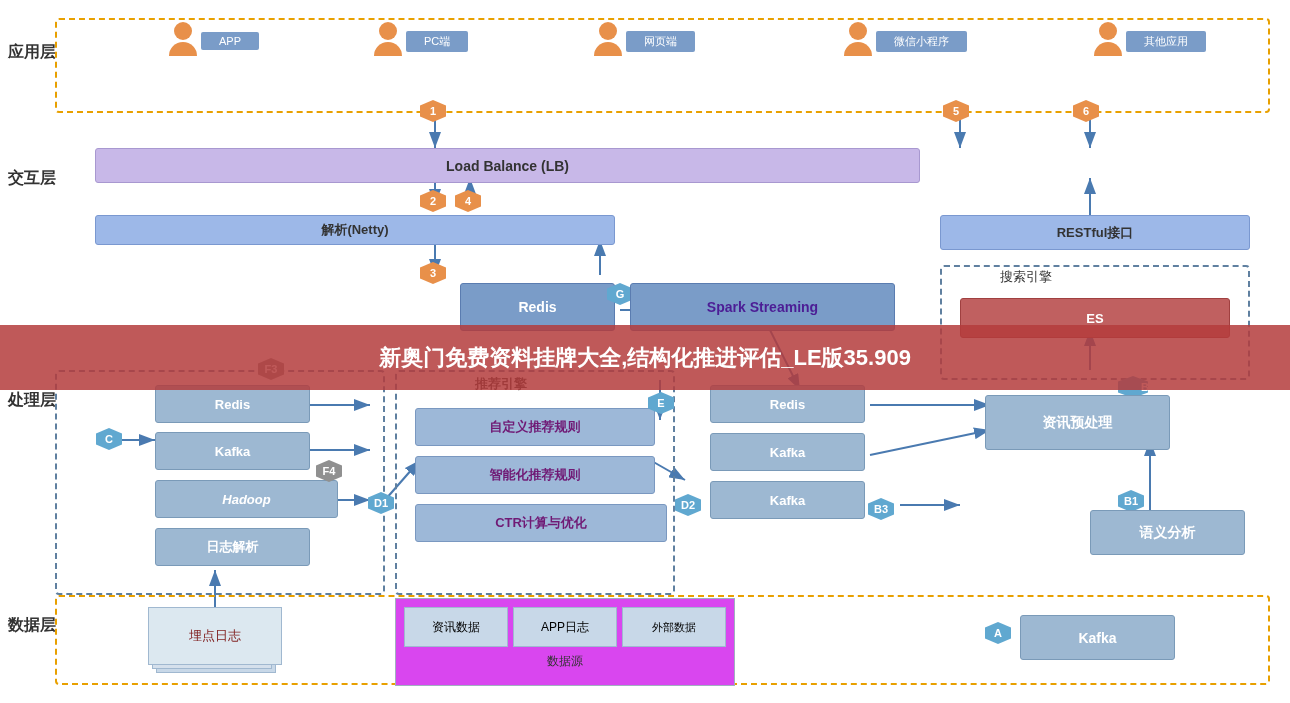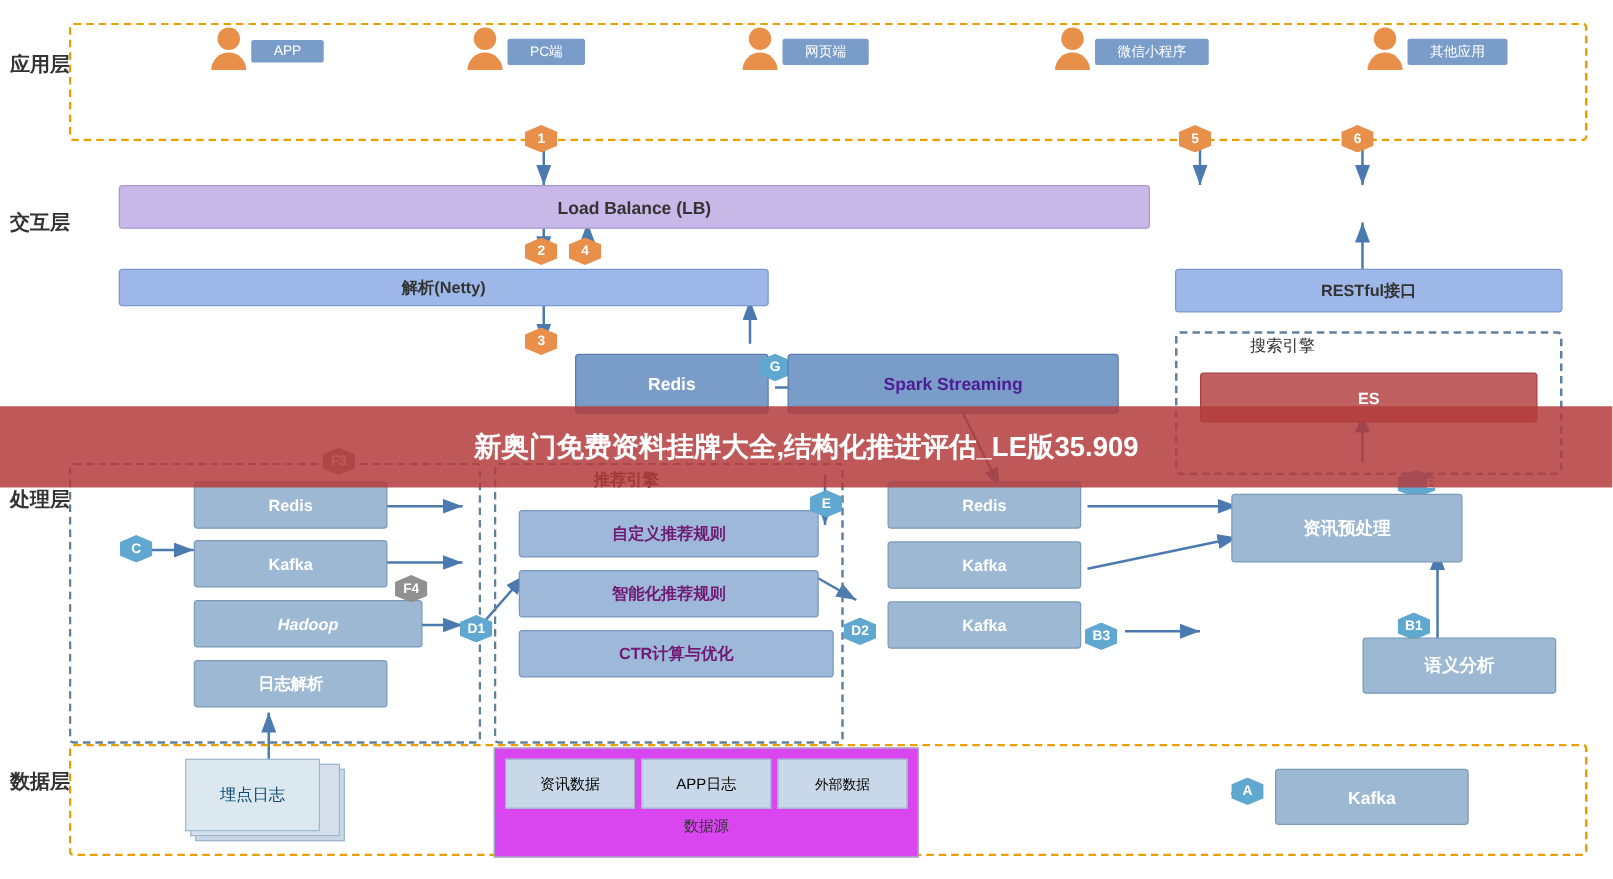--- a/index.html
+++ b/index.html
@@ -358,21 +358,21 @@
 
   <div class="badge badge-blue" style="left:1118px; top:490px;">B1</div>
 
   <div class="box box-light-blue" style="left:1090px; top:510px; width:155px; height:45px; font-size:14px;">语义分析</div>
 
   <div class="layer-section" style="left:55px; top:595px; width:1215px; height:90px;"></div>
 
   <div style="position:absolute; left:148px; top:607px; width:130px; height:65px;">
     <div style="position:absolute; top:8px; left:8px; width:120px; height:58px; background:#c8d8e8; border:1px solid #a0b8d0;"></div>
     <div style="position:absolute; top:4px; left:4px; width:120px; height:58px; background:#d5e0ec; border:1px solid #a0b8d0;"></div>
-    <div style="position:absolute; top:0px; left:0px; width:108px; height:58px; background:#dce8f0; border:1px solid #a0b8d0; display:flex; align-items:center; justify-content:center; font-size:13px; color:#0c4a6e;">埋点日志</div>
+    <div style="position:absolute; top:0px; left:0px; width:134px; height:58px; background:#dce8f0; border:1px solid #a0b8d0; display:flex; align-items:center; justify-content:center; font-size:13px; color:#7f1d1d;">埋点日志</div>
   </div>
 
   <div style="position:absolute; left:395px; top:598px; width:340px; height:88px; border:1px solid #a0b0c0; background:#d946ef;">
     <div style="display:flex; gap:5px; padding:8px 8px 4px 8px;">
       <div style="flex:1; background:#c8d8e8; border:1px solid #a0b8d0; height:40px; display:flex; align-items:center; justify-content:center; font-size:12px;">资讯数据</div>
       <div style="flex:1; background:#c8d8e8; border:1px solid #a0b8d0; height:40px; display:flex; align-items:center; justify-content:center; font-size:12px;">APP日志</div>
       <div style="flex:1; background:#c8d8e8; border:1px solid #a0b8d0; height:40px; display:flex; align-items:center; justify-content:center; font-size:11px;">外部数据</div>
     </div>
     <div style="text-align:center; font-size:12px; color:#333; padding-top:2px;">数据源</div>
   </div>

